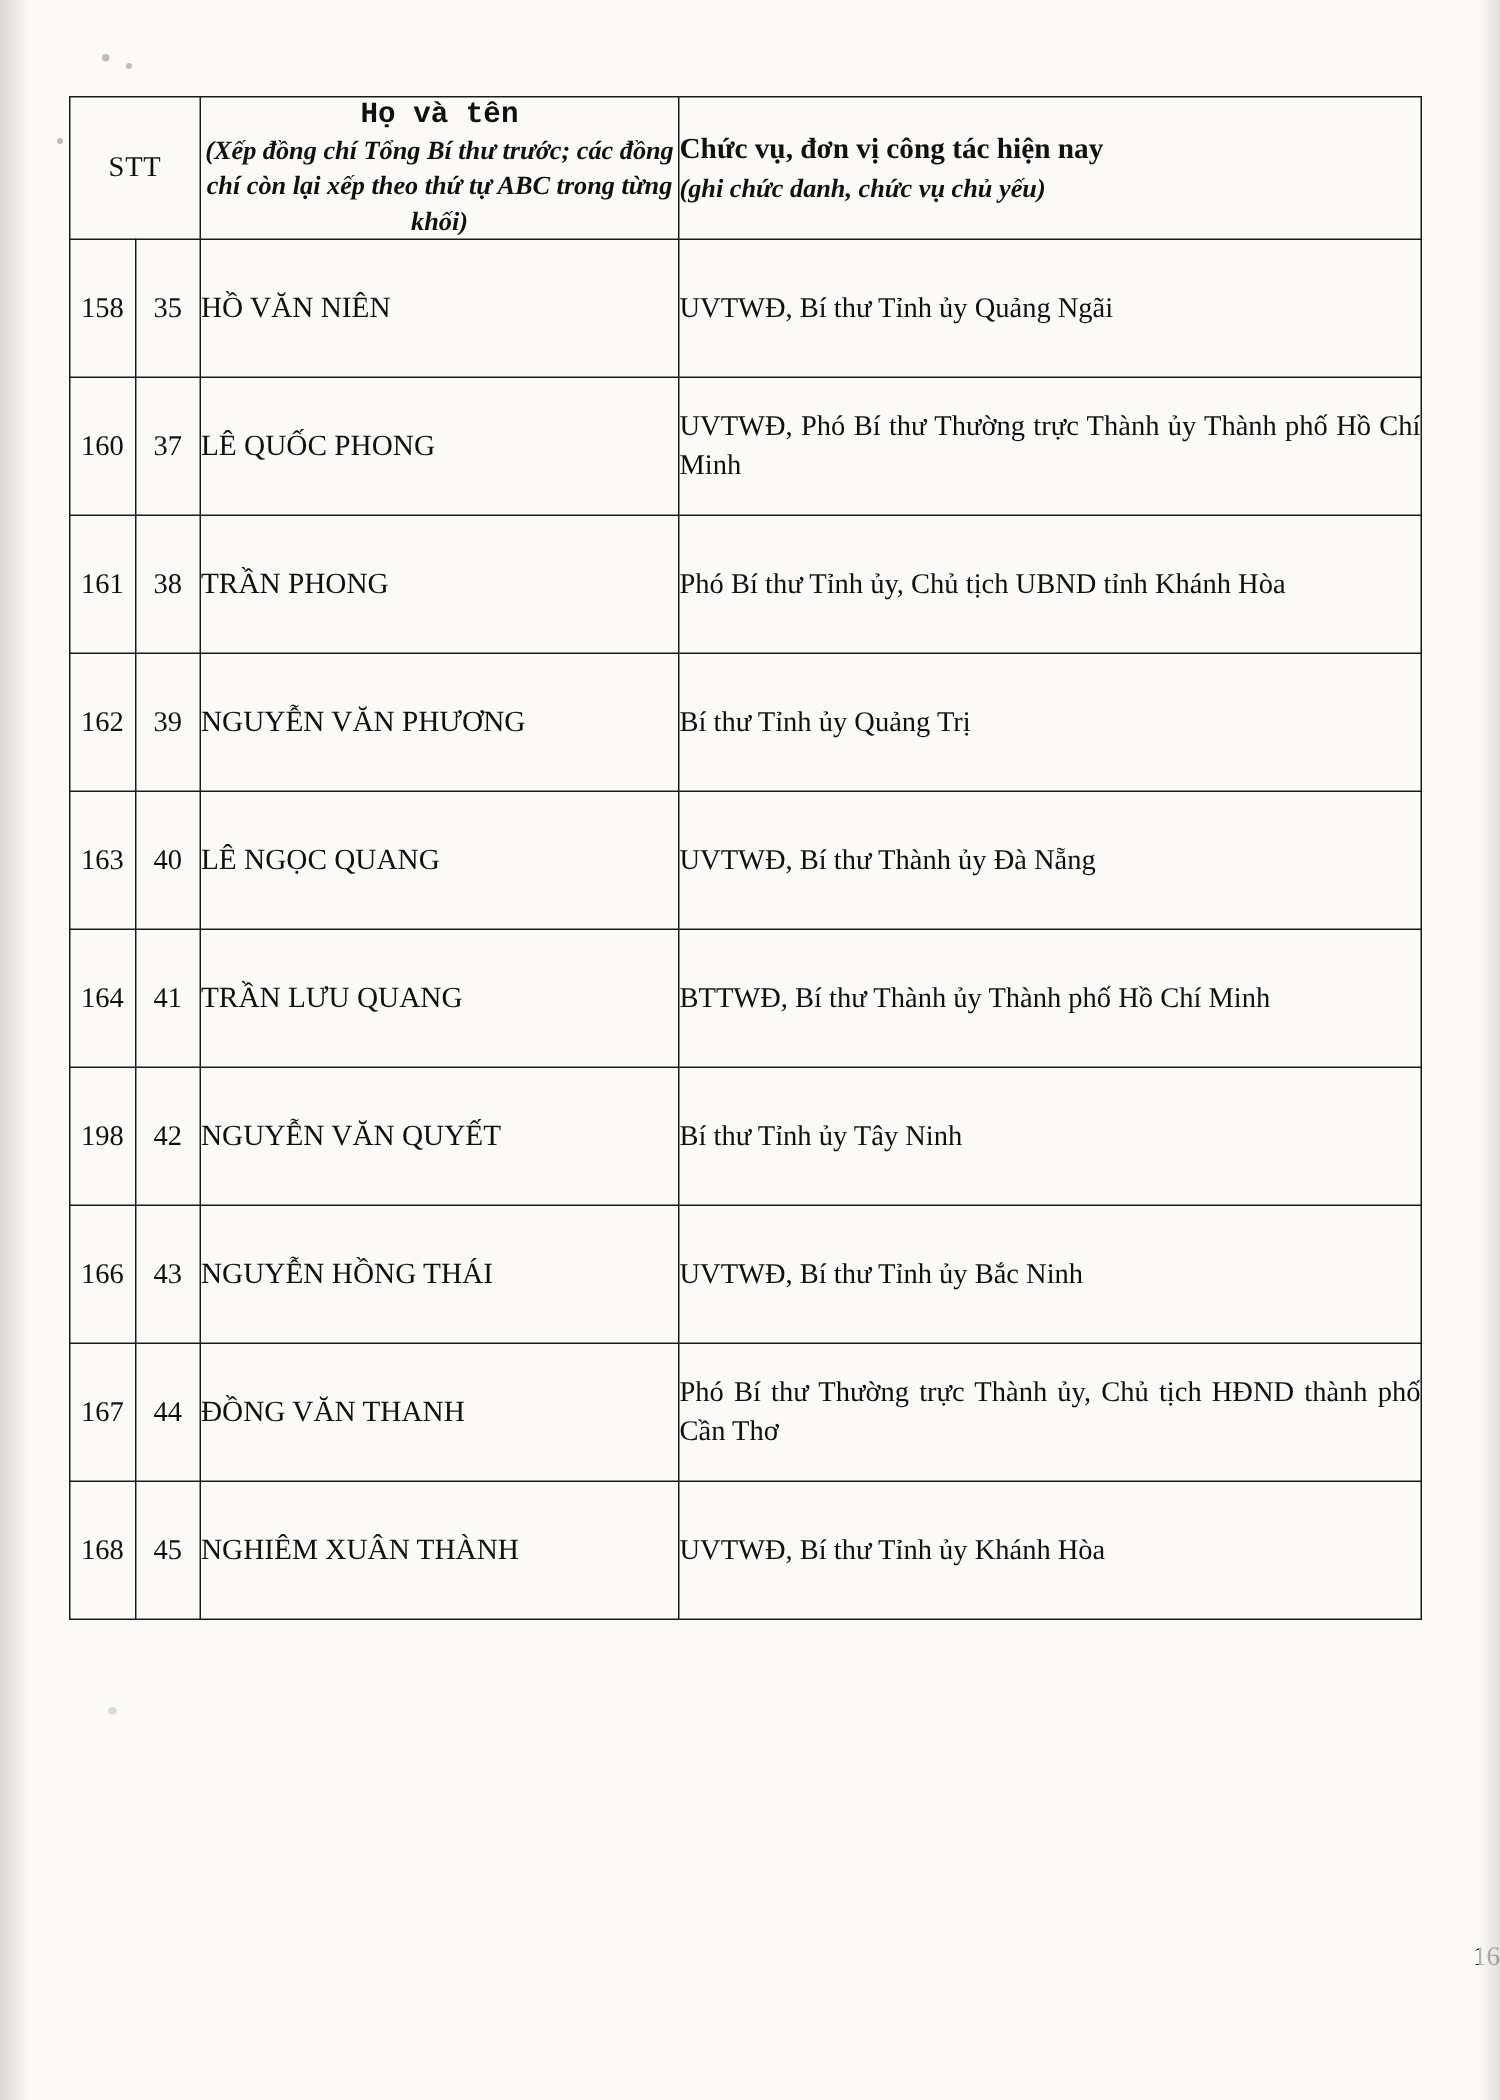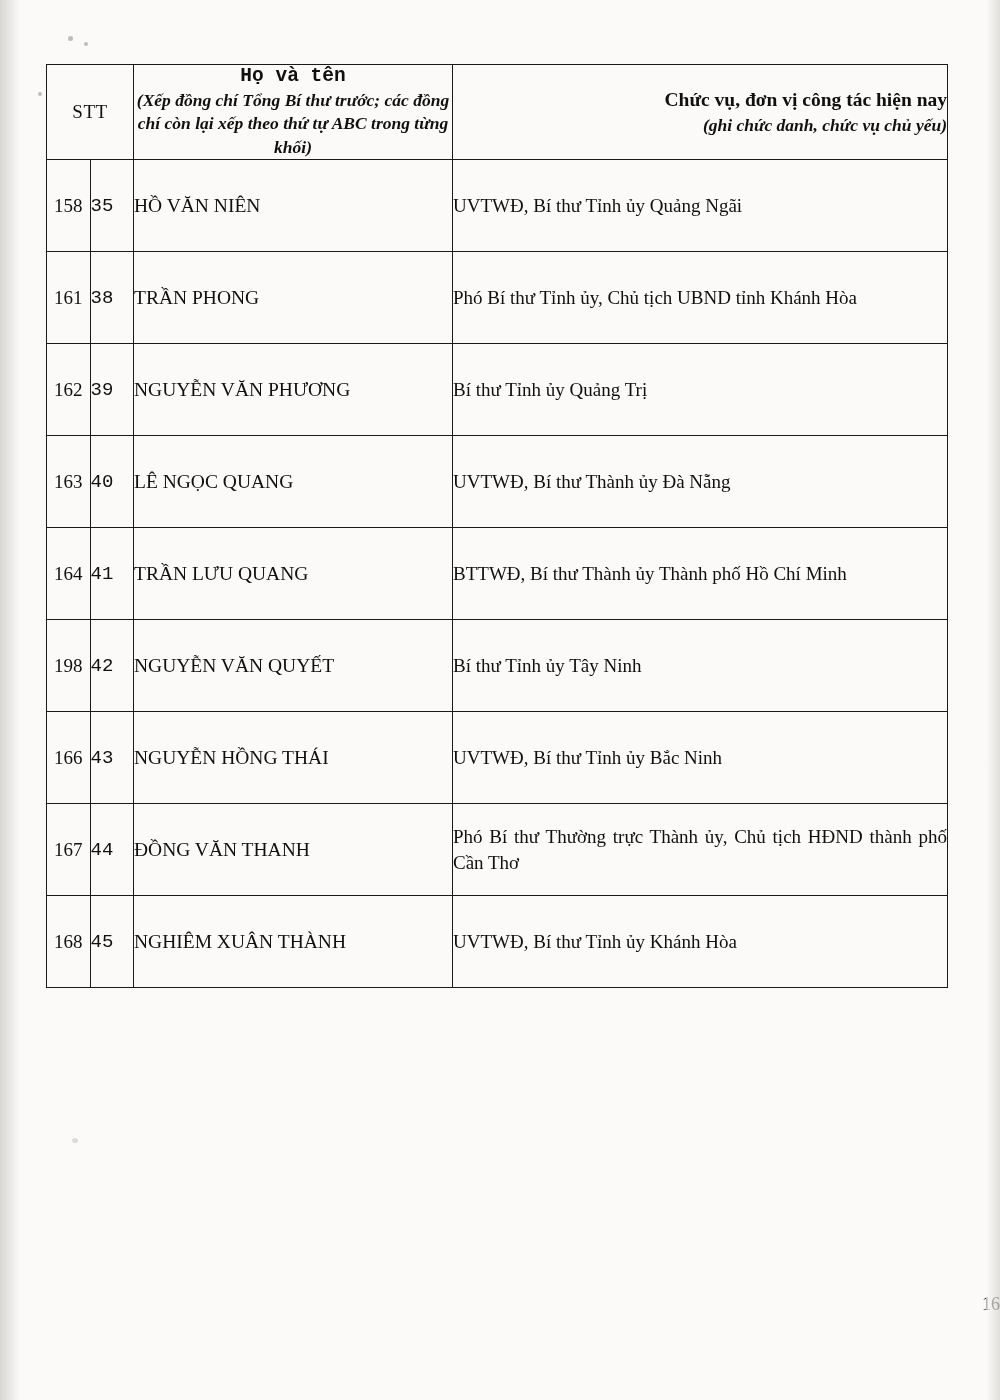--- a/index.html
+++ b/index.html
@@ -74,21 +74,21 @@
     margin-bottom: 2px;
     font-family: Liberation Mono, monospace;
   }
   .hdr-name .t2 {
     font-style: italic;
     font-size: 17.5px;
     line-height: 1.34;
     display: block;
   }
   .hdr-pos {
-    text-align: right;
+    text-align: left;
     padding: 10px 16px 12px 16px;
   }
   .hdr-pos .t1 {
     font-weight: bold;
     font-size: 19.5px;
     display: block;
     margin-bottom: 4px;
   }
   .hdr-pos .t2 {
     font-style: italic;
@@ -97,24 +97,23 @@
   }
   
   .c-no {
     width: 46px;
     text-align: center;
     font-size: 19px;
     padding: 4px 0;
   }
   .c-idx {
     width: 40px;
-    text-align: left;
+    text-align: center;
     font-size: 19px;
     padding: 4px 0;
-    font-family: Liberation Mono, monospace;
   }
   .c-name {
     width: 318px;
     font-size: 19.5px;
     padding: 6px 6px 6px 10px;
     line-height: 1.3;
   }
   .c-pos {
     font-size: 19px;
     padding: 8px 14px 8px 12px;
@@ -158,20 +157,26 @@
         </th>
       </tr>
     </thead>
     <tbody>
         <tr style="height: 92px; padding-left: 41px;">
           <td class="c-no">158</td>
           <td class="c-idx">35</td>
           <td class="c-name">HỒ VĂN NIÊN</td>
           <td class="c-pos">UVTWĐ, Bí thư Tỉnh ủy Quảng Ngãi</td>
         </tr>
+        <tr style="height: 92px;">
+          <td class="c-no">160</td>
+          <td class="c-idx">37</td>
+          <td class="c-name">LÊ QUỐC PHONG</td>
+          <td class="c-pos">UVTWĐ, Phó Bí thư Thường trực Thành ủy Thành phố Hồ Chí Minh</td>
+        </tr>
         <tr style="height: 92px; padding-left: 20px;">
           <td class="c-no">161</td>
           <td class="c-idx">38</td>
           <td class="c-name">TRẦN PHONG</td>
           <td class="c-pos">Phó Bí thư Tỉnh ủy, Chủ tịch UBND tỉnh Khánh Hòa</td>
         </tr>
         <tr style="height: 92px;">
           <td class="c-no">162</td>
           <td class="c-idx">39</td>
           <td class="c-name">NGUYỄN VĂN PHƯƠNG</td>

